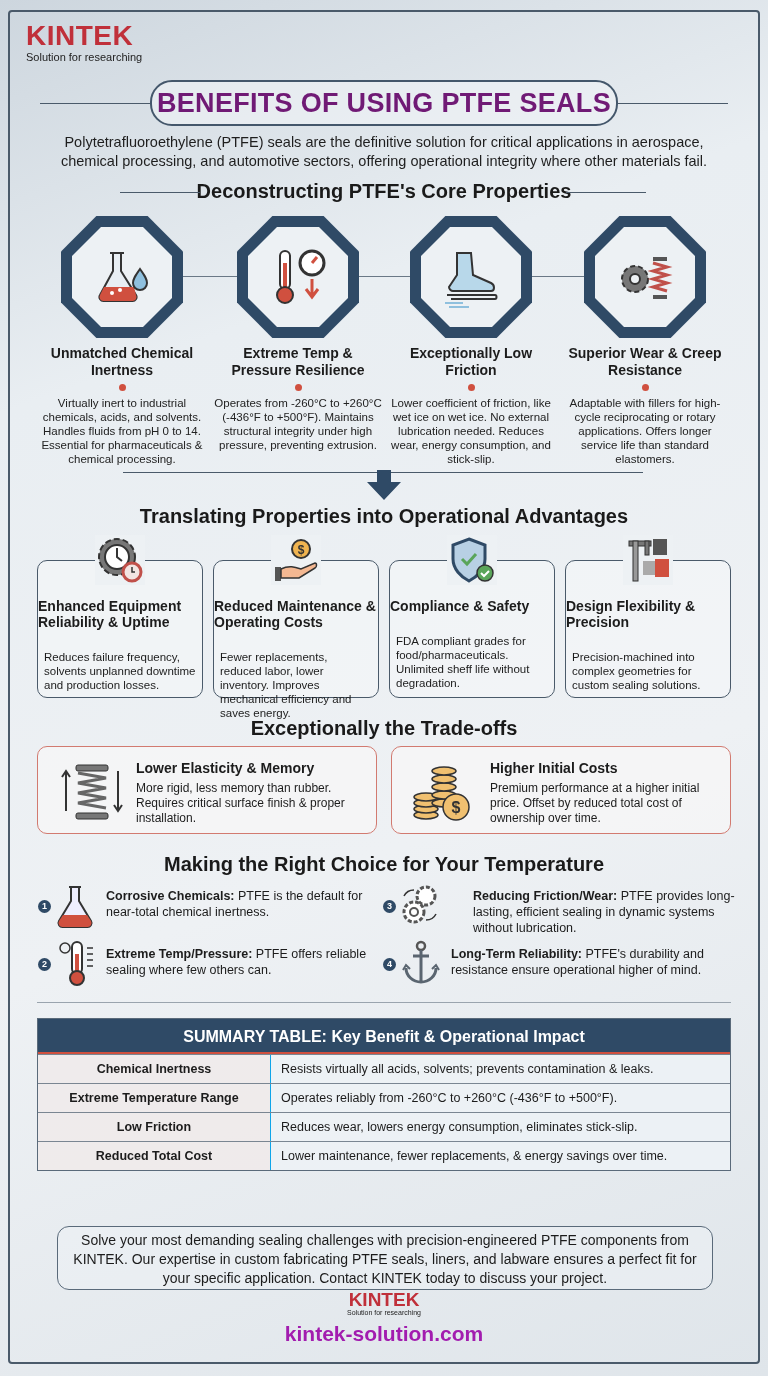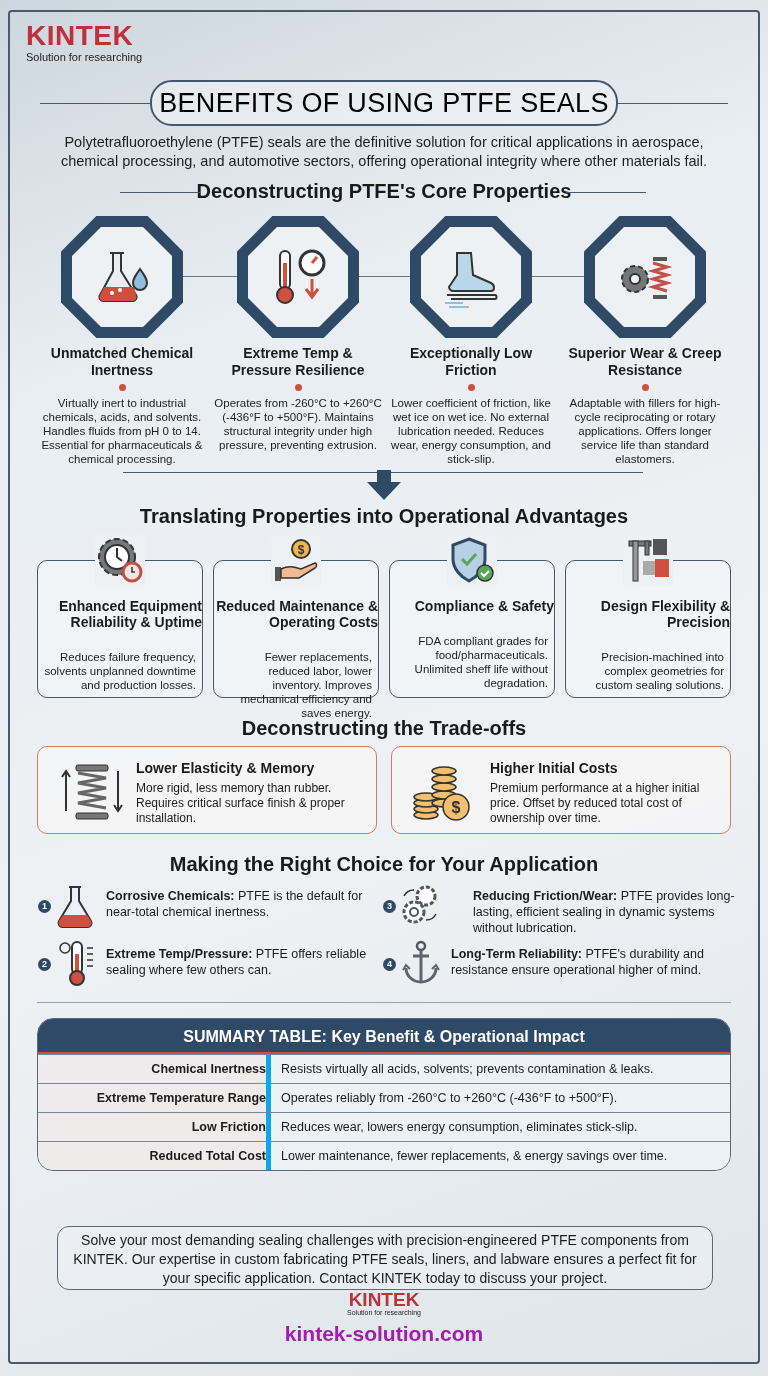--- a/index.html
+++ b/index.html
@@ -2,45 +2,45 @@
 <html><head>
 <meta charset="utf-8">
 <style>
 *{box-sizing:border-box;margin:0;padding:0}
 body{width:768px;height:1376px;font-family:"Liberation Sans",sans-serif;background:linear-gradient(160deg,#cdd6de 0%,#e9eef2 25%,#eef1f4 60%,#dfe5ea 100%);position:relative;overflow:hidden;color:#1c1c1c}
 .frame{position:absolute;left:8px;top:10px;width:752px;height:1354px;border:2px solid #4a5a6a;border-radius:4px}
 .logo{position:absolute;left:26px;top:22px}
 .logo .brand{font-size:28px;font-weight:bold;color:#c0303a;letter-spacing:0.5px;line-height:28px}
 .logo .tag{font-size:11px;color:#222;margin-top:1px}
 .title-wrap{position:absolute;left:150px;top:80px;width:468px;height:46px;border:2px solid #44576b;border-radius:22px;display:flex;align-items:center;justify-content:center;background:rgba(240,244,247,0.6)}
-.title{font-size:27px;font-weight:normal;color:#000000;letter-spacing:0.3px}
+.title{font-size:27px;font-weight:bold;color:#701a75;letter-spacing:0.3px}
 .intro{position:absolute;left:40px;top:133px;width:688px;text-align:center;font-size:14.5px;line-height:19px;color:#1e1e1e}
 .h2{position:absolute;left:0;width:768px;text-align:center;font-weight:bold;font-size:20px;color:#1a1a1a}
 .hline{position:absolute;height:1px;background:#4a5a6a}
 .oct{position:absolute;width:122px;height:122px;clip-path:polygon(29% 0,71% 0,100% 29%,100% 71%,71% 100%,29% 100%,0 71%,0 29%);background:#2f4a66}
 .oct .inner{position:absolute;left:11px;top:11px;width:100px;height:100px;clip-path:polygon(29% 0,71% 0,100% 29%,100% 71%,71% 100%,29% 100%,0 71%,0 29%);background:#edf1f4;display:flex;align-items:center;justify-content:center}
 .prop{position:absolute;width:170px;text-align:center}
 .prop .pt{font-weight:bold;font-size:14px;line-height:17px}
 .prop .dot{width:7px;height:7px;border-radius:50%;background:#d0503f;margin:5px auto 5px}
 .prop .pd{font-size:11.5px;line-height:14px;color:#222}
-.card{position:absolute;width:166px;height:138px;border:1.5px solid #4a5a6a;border-radius:10px;background:rgba(245,247,249,0.6);text-align:right;padding-top:37px}
+.card{position:absolute;width:166px;height:138px;border:1.5px solid #4a5a6a;border-radius:10px;background:rgba(245,247,249,0.6);text-align:left;padding-top:37px}
 .card .ct{font-weight:bold;font-size:14px;line-height:16px}
 .card .cd{font-size:11.5px;line-height:14px;margin-top:20px;padding:0 6px}
 .icon-top{position:absolute;width:50px;height:50px;display:flex;align-items:center;justify-content:center;background:#edf1f4}
 .trade{position:absolute;top:746px;width:340px;height:88px;border:1.5px solid #d27a70;border-radius:10px;background:rgba(248,246,246,0.7)}
 .trade .tt{position:absolute;left:98px;top:13px;font-weight:bold;font-size:14px}
 .trade .td{position:absolute;left:98px;top:34px;width:230px;font-size:12px;line-height:15px}
 .choice{position:absolute;font-size:12.5px;line-height:16px;width:270px}
 .choice b{font-weight:bold}
 .num{position:absolute;width:13px;height:13px;border-radius:50%;background:#2f4a66;color:#fff;font-size:9px;font-weight:bold;text-align:center;line-height:13px}
-.table{position:absolute;left:37px;top:1018px;width:694px;border-radius:16px;overflow:hidden;border:1px solid #5a6a7a}
+.table{position:absolute;left:37px;top:1018px;width:694px;border-radius:0;overflow:hidden;border:1px solid #5a6a7a}
 .table .th{background:#2f4a66;color:#fff;font-weight:bold;font-size:16px;text-align:center;height:35px;line-height:35px;border-bottom:2px solid #d0503f}
 .table .tr{display:flex;height:29px;border-top:1px solid #7a8692;font-size:12.5px}
 .table .tr:first-of-type{border-top:none}
-.table .c1{width:233px;text-align:right;font-weight:bold;line-height:28px;background:rgba(240,234,234,0.8);border-right:5px solid #0ea5e9}
+.table .c1{width:233px;text-align:center;font-weight:bold;line-height:28px;background:rgba(240,234,234,0.8);border-right:1px solid #0ea5e9}
 .table .c2{flex:1;padding-left:10px;line-height:28px;background:rgba(238,242,246,0.8)}
 .cta{position:absolute;left:57px;top:1226px;width:656px;height:64px;border:1.5px solid #5a6a7a;border-radius:12px;text-align:center;font-size:14px;line-height:19px;padding-top:4px;background:rgba(238,242,246,0.5)}
 .foot-logo{position:absolute;left:0;width:768px;text-align:center}
 .url{position:absolute;left:0;top:1322px;width:768px;text-align:center;font-size:21px;font-weight:bold;color:#a21caf}
 </style>
 </head>
 <body>
 
 <div class="frame"></div>
 
@@ -182,21 +182,21 @@
   <svg width="50" height="50" viewBox="0 0 50 50">
     <rect x="6" y="6" width="22" height="5" fill="#777" stroke="#333"></rect>
     <rect x="10" y="6" width="5" height="40" fill="#999" stroke="#333"></rect>
     <rect x="22" y="6" width="4" height="14" fill="#777" stroke="#333"></rect>
     <rect x="30" y="4" width="14" height="16" fill="#555"></rect>
     <rect x="20" y="26" width="12" height="14" fill="#aaa"></rect>
     <rect x="32" y="24" width="14" height="18" fill="#d0503f"></rect>
   </svg>
 </div>
 
-<div class="h2" style="top:717px">Deconstructing the Trade-offs</div>
+<div class="h2" style="top:717px">Exceptionally the Trade-offs</div>
 
 <div class="trade" style="left:37px">
   <svg style="position:absolute;left:22px;top:14px" width="64" height="62" viewBox="0 0 64 62">
     <path d="M6 50V10M2 16l4-6 4 6" stroke="#333" stroke-width="2" fill="none"></path>
     <path d="M58 10v40M54 44l4 6 4-6" stroke="#333" stroke-width="2" fill="none"></path>
     <rect x="16" y="4" width="32" height="6" rx="2" fill="#777" stroke="#333"></rect>
     <rect x="16" y="52" width="32" height="6" rx="2" fill="#777" stroke="#333"></rect>
     <path d="M18 12l28 5-28 5 28 5-28 5 28 5-28 5 28 5" stroke="#666" stroke-width="3" fill="none"></path>
   </svg>
   <div class="tt">Lower Elasticity &amp; Memory</div>
@@ -215,21 +215,21 @@
         <ellipse cx="34" cy="18" rx="12" ry="4"></ellipse>
         <ellipse cx="34" cy="10" rx="12" ry="4"></ellipse>
       <circle cx="46" cy="46" r="13"></circle>
     </g>
     <text x="46" y="52" font-size="16" text-anchor="middle" fill="#333" font-weight="bold">$</text>
   </svg>
   <div class="tt">Higher Initial Costs</div>
   <div class="td">Premium performance at a higher initial price. Offset by reduced total cost of ownership over time.</div>
 </div>
 
-<div class="h2" style="top:853px">Making the Right Choice for Your Application</div>
+<div class="h2" style="top:853px">Making the Right Choice for Your Temperature</div>
 
 <div class="num" style="left:38px;top:900px">1</div>
 <svg style="position:absolute;left:55px;top:885px" width="42" height="44" viewBox="0 0 42 44">
   <path d="M14 2h12M16 2v14L4 36a4 4 0 0 0 4 6h24a4 4 0 0 0 4-6L24 16V2" fill="#eef" stroke="#333" stroke-width="2"></path>
   <path d="M8 30h24l4 6a4 4 0 0 1-4 6H8a4 4 0 0 1-4-6z" fill="#d0503f"></path>
 </svg>
 <div class="choice" style="left:106px;top:888px">
   <b>Corrosive Chemicals:</b><span> PTFE is the default for near-total chemical inertness.</span>
 </div>
 

